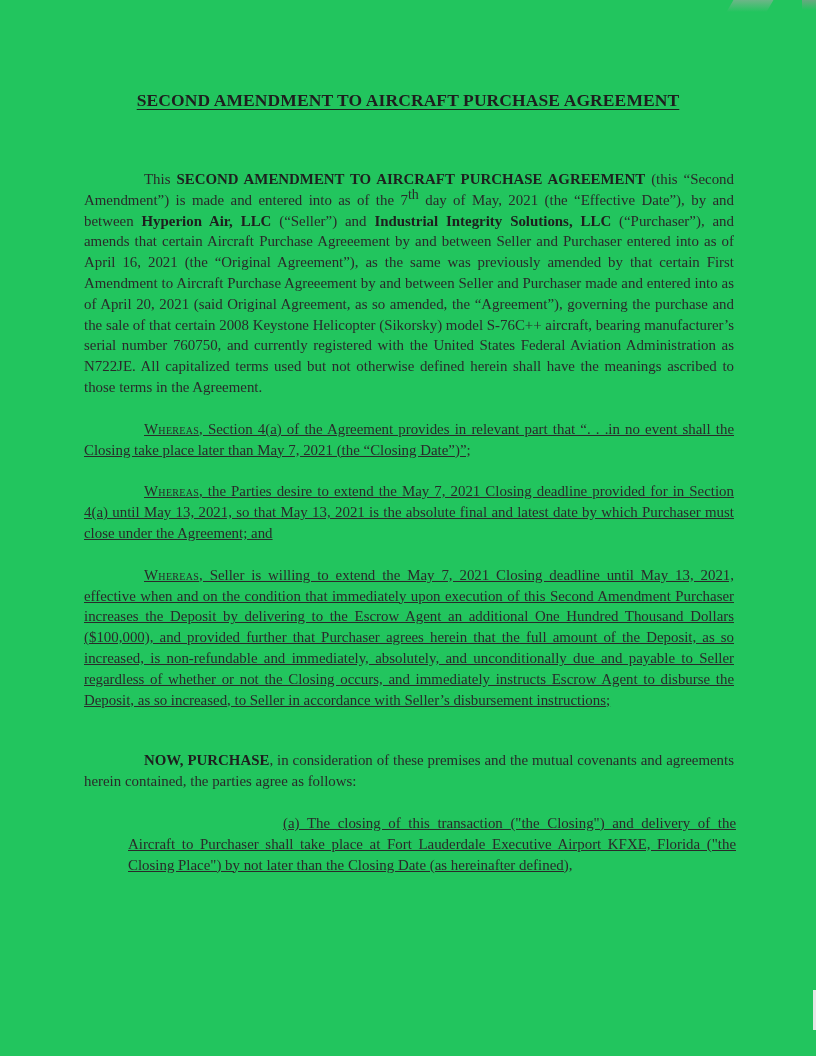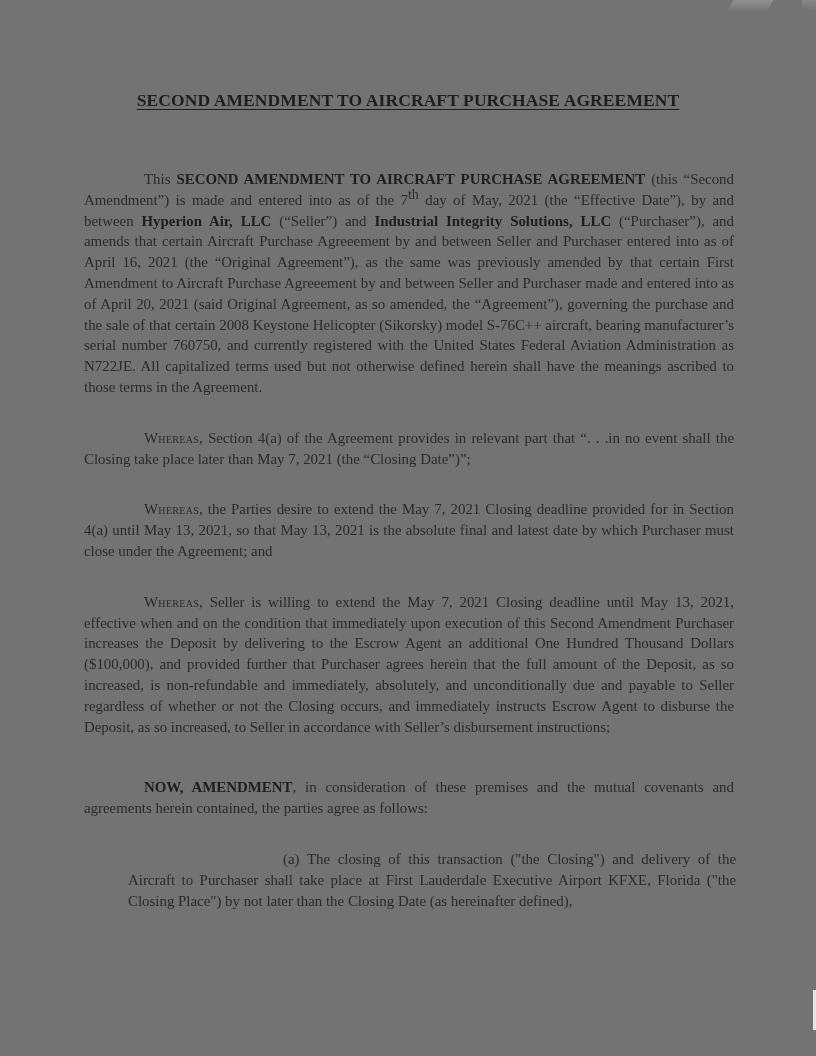--- a/index.html
+++ b/index.html
@@ -13,21 +13,21 @@
       position: relative;
       overflow: hidden;
       font-family: "Liberation Serif", "DejaVu Serif", serif;
       color: #2a2a2a;
     }
     .page {
       position: absolute;
       left: 0; top: 0;
       width: 816px;
       height: 1056px;
-      background: #737373;
+      background: #22c55e;
     }
     .scan-shadow-top {
       position: absolute;
       top: 0; left: 730px;
       width: 40px; height: 12px;
       background: linear-gradient(180deg, rgba(170,170,170,0.55), rgba(255,255,255,0));
       transform: skewX(-30deg);
     }
     .scan-corner {
       position: absolute;
@@ -60,21 +60,21 @@
       left: 84px;
       width: 650px;
       font-size: 14.9px;
       line-height: 20.8px;
     }
     p {
       margin: 0;
       text-align: justify;
     }
     .indent { text-indent: 60px; }
-    .gap-1 { margin-top: 30px; }
+    .gap-1 { margin-top: 21px; text-decoration: underline; }
     .gap-2 { margin-top: 40px; }
     .sc {
       font-variant: small-caps;
       font-weight: normal;
       letter-spacing: 0.3px;
     }
     .b { font-weight: bold; color: #1e1e1e; }
     .num-label {
       font-weight: bold;
       display: inline-block;
@@ -103,21 +103,21 @@
   <div class="body">
 
     <p class="indent"><span>This </span><span class="b">SECOND AMENDMENT TO AIRCRAFT PURCHASE AGREEMENT</span><span> (this “Second Amendment”) is made and entered into as of the 7</span><sup>th</sup><span> day of May, 2021 (the “Effective Date”), by and between </span><span class="b">Hyperion Air, LLC</span><span> (“Seller”) and </span><span class="b">Industrial Integrity Solutions, LLC</span><span> (“Purchaser”), and amends that certain Aircraft Purchase Agreeement by and between Seller and Purchaser entered into as of April 16, 2021 (the “Original Agreement”), as the same was previously amended by that certain First Amendment to Aircraft Purchase Agreeement by and between Seller and Purchaser made and entered into as of April 20, 2021 (said Original Agreement, as so amended, the “Agreement”), governing the purchase and the sale of that certain 2008 Keystone Helicopter (Sikorsky) model S-76C++ aircraft, bearing manufacturer’s serial number 760750, and currently registered with the United States Federal Aviation Administration as N722JE.  All capitalized terms used but not otherwise defined herein shall have the meanings ascribed to those terms in the Agreement.</span></p>
 
     <p class="indent gap-1"><span class="sc">Whereas</span><span>, Section 4(a) of the Agreement provides in relevant part that “. . .in no event shall the Closing take place later than May 7, 2021 (the “Closing Date”)”;</span></p>
 
     <p class="indent gap-1"><span class="sc">Whereas</span><span>, the Parties desire to extend the May 7, 2021 Closing deadline provided for in Section 4(a) until May 13, 2021, so that May 13, 2021 is the absolute final and latest date by which Purchaser must close under the Agreement; and</span></p>
 
     <p class="indent gap-1"><span class="sc">Whereas</span><span>, Seller is willing to extend the May 7, 2021 Closing deadline until May 13, 2021, effective when and on the condition that immediately upon execution of this Second Amendment Purchaser increases the Deposit by delivering to the Escrow Agent an additional One Hundred Thousand Dollars ($100,000), and provided further that Purchaser agrees herein that the full amount of the Deposit, as so increased, is non-refundable and immediately, absolutely, and unconditionally due and payable to Seller regardless of whether or not the Closing occurs, and immediately instructs Escrow Agent to disburse the Deposit, as so increased, to Seller in accordance with Seller’s disbursement instructions;</span></p>
 
-    <p class="indent gap-2"><span class="b">NOW, AMENDMENT</span><span>, in consideration of these premises and the mutual covenants and agreements herein contained, the parties agree as follows:</span></p>
+    <p class="indent gap-2"><span class="b">NOW, PURCHASE</span><span>, in consideration of these premises and the mutual covenants and agreements herein contained, the parties agree as follows:</span></p>
 
 
     <div class="quote-block gap-1">
-      <p class="first">(a) The closing of this transaction ("the Closing") and delivery of the Aircraft to Purchaser shall take place at First Lauderdale Executive Airport KFXE, Florida ("the Closing Place") by not later than the Closing Date (as hereinafter defined),</p>
+      <p class="first">(a) The closing of this transaction ("the Closing") and delivery of the Aircraft to Purchaser shall take place at Fort Lauderdale Executive Airport KFXE, Florida ("the Closing Place") by not later than the Closing Date (as hereinafter defined),</p>
     </div>
 
   </div>
 </div>
 
 </body></html>

